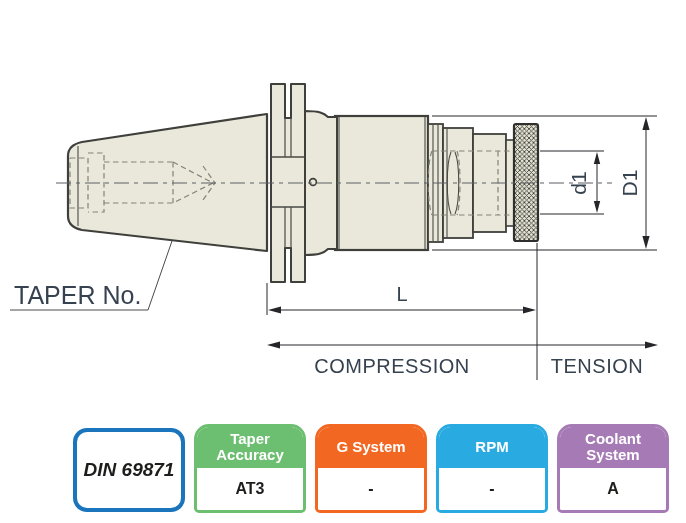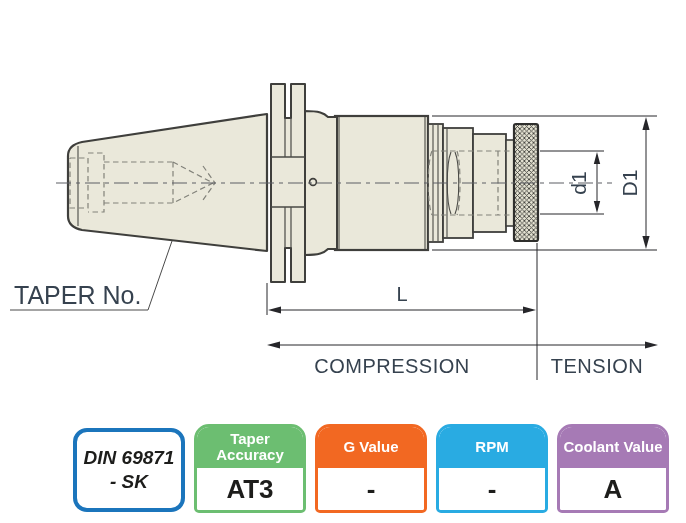--- a/index.html
+++ b/index.html
@@ -11,21 +11,21 @@
   #card-row{position:absolute;left:73px;top:424px;display:flex;gap:9px;align-items:flex-start;}
   .card{box-sizing:border-box;width:112px;height:89px;border:3px solid #888;
         border-radius:15px 15px 5px 5px;overflow:hidden;background:#ffffff;
         display:flex;flex-direction:column;}
   .card.plain{height:84px;margin-top:4px;border-width:4px;border-radius:14px;
               justify-content:center;}
   .plain-text{text-align:center;font-weight:bold;font-size:19px;line-height:1.25;color:#1d1d1b;}
   .card-header{flex:1;display:flex;align-items:center;justify-content:center;text-align:center;
                color:#ffffff;font-weight:bold;font-size:15px;line-height:1.08;padding:2px 2px 3px 2px;}
   .card-value{height:42px;background:#ffffff;display:flex;align-items:center;justify-content:center;
-              font-weight:bold;font-size:26px;color:#1d1d1b;}
+              font-weight:bold;font-size:16px;color:#1d1d1b;}
 </style>
 </head>
 <body>
 
 <div id="stage">
 
   <svg id="drawing" width="686" height="420" viewBox="0 0 686 420">
     <defs>
       <pattern id="knurl" width="4.6" height="4.6" patternUnits="userSpaceOnUse">
         <rect width="4.6" height="4.6" fill="#e4e2d2"></rect>
@@ -112,46 +112,45 @@
       <text class="dim-text" transform="translate(586,183) rotate(-90)" font-size="21" text-anchor="middle" fill="#36424f" style="fill: rgb(54, 66, 79);">d1</text>
       <text class="dim-text" transform="translate(637,183) rotate(-90)" font-size="21" text-anchor="middle" fill="#36424f" style="fill: rgb(54, 66, 79);">D1</text>
     </g>
   </svg>
 
   <div id="card-row">
 
     <div class="card plain" style="border-color: rgb(27, 117, 188); font-style: italic;">
       <div class="plain-text">
         <div>DIN 69871</div>
-        <div>- SK</div>
       </div>
     </div>
 
     <div class="card" style="border-color: rgb(108, 190, 113); justify-content: center;">
       <div class="card-header" style="background-color: rgb(108, 190, 113);">
         <span>Taper Accuracy</span>
       </div>
       <div class="card-value">AT3</div>
     </div>
 
     <div class="card" style="border-color: rgb(242, 104, 34);">
       <div class="card-header" style="background-color: rgb(242, 104, 34);">
-        <span>G Value</span>
+        <span>G System</span>
       </div>
       <div class="card-value">-</div>
     </div>
 
     <div class="card" style="border-color: rgb(41, 171, 226); justify-content: center;">
       <div class="card-header" style="background-color: rgb(41, 171, 226);">
         <span>RPM</span>
       </div>
       <div class="card-value">-</div>
     </div>
 
     <div class="card" style="border-color: rgb(166, 122, 181);">
       <div class="card-header" style="background-color: rgb(166, 122, 181);">
-        <span>Coolant Value</span>
+        <span>Coolant System</span>
       </div>
       <div class="card-value">A</div>
     </div>
 
   </div>
 </div>
 
 </body></html>

